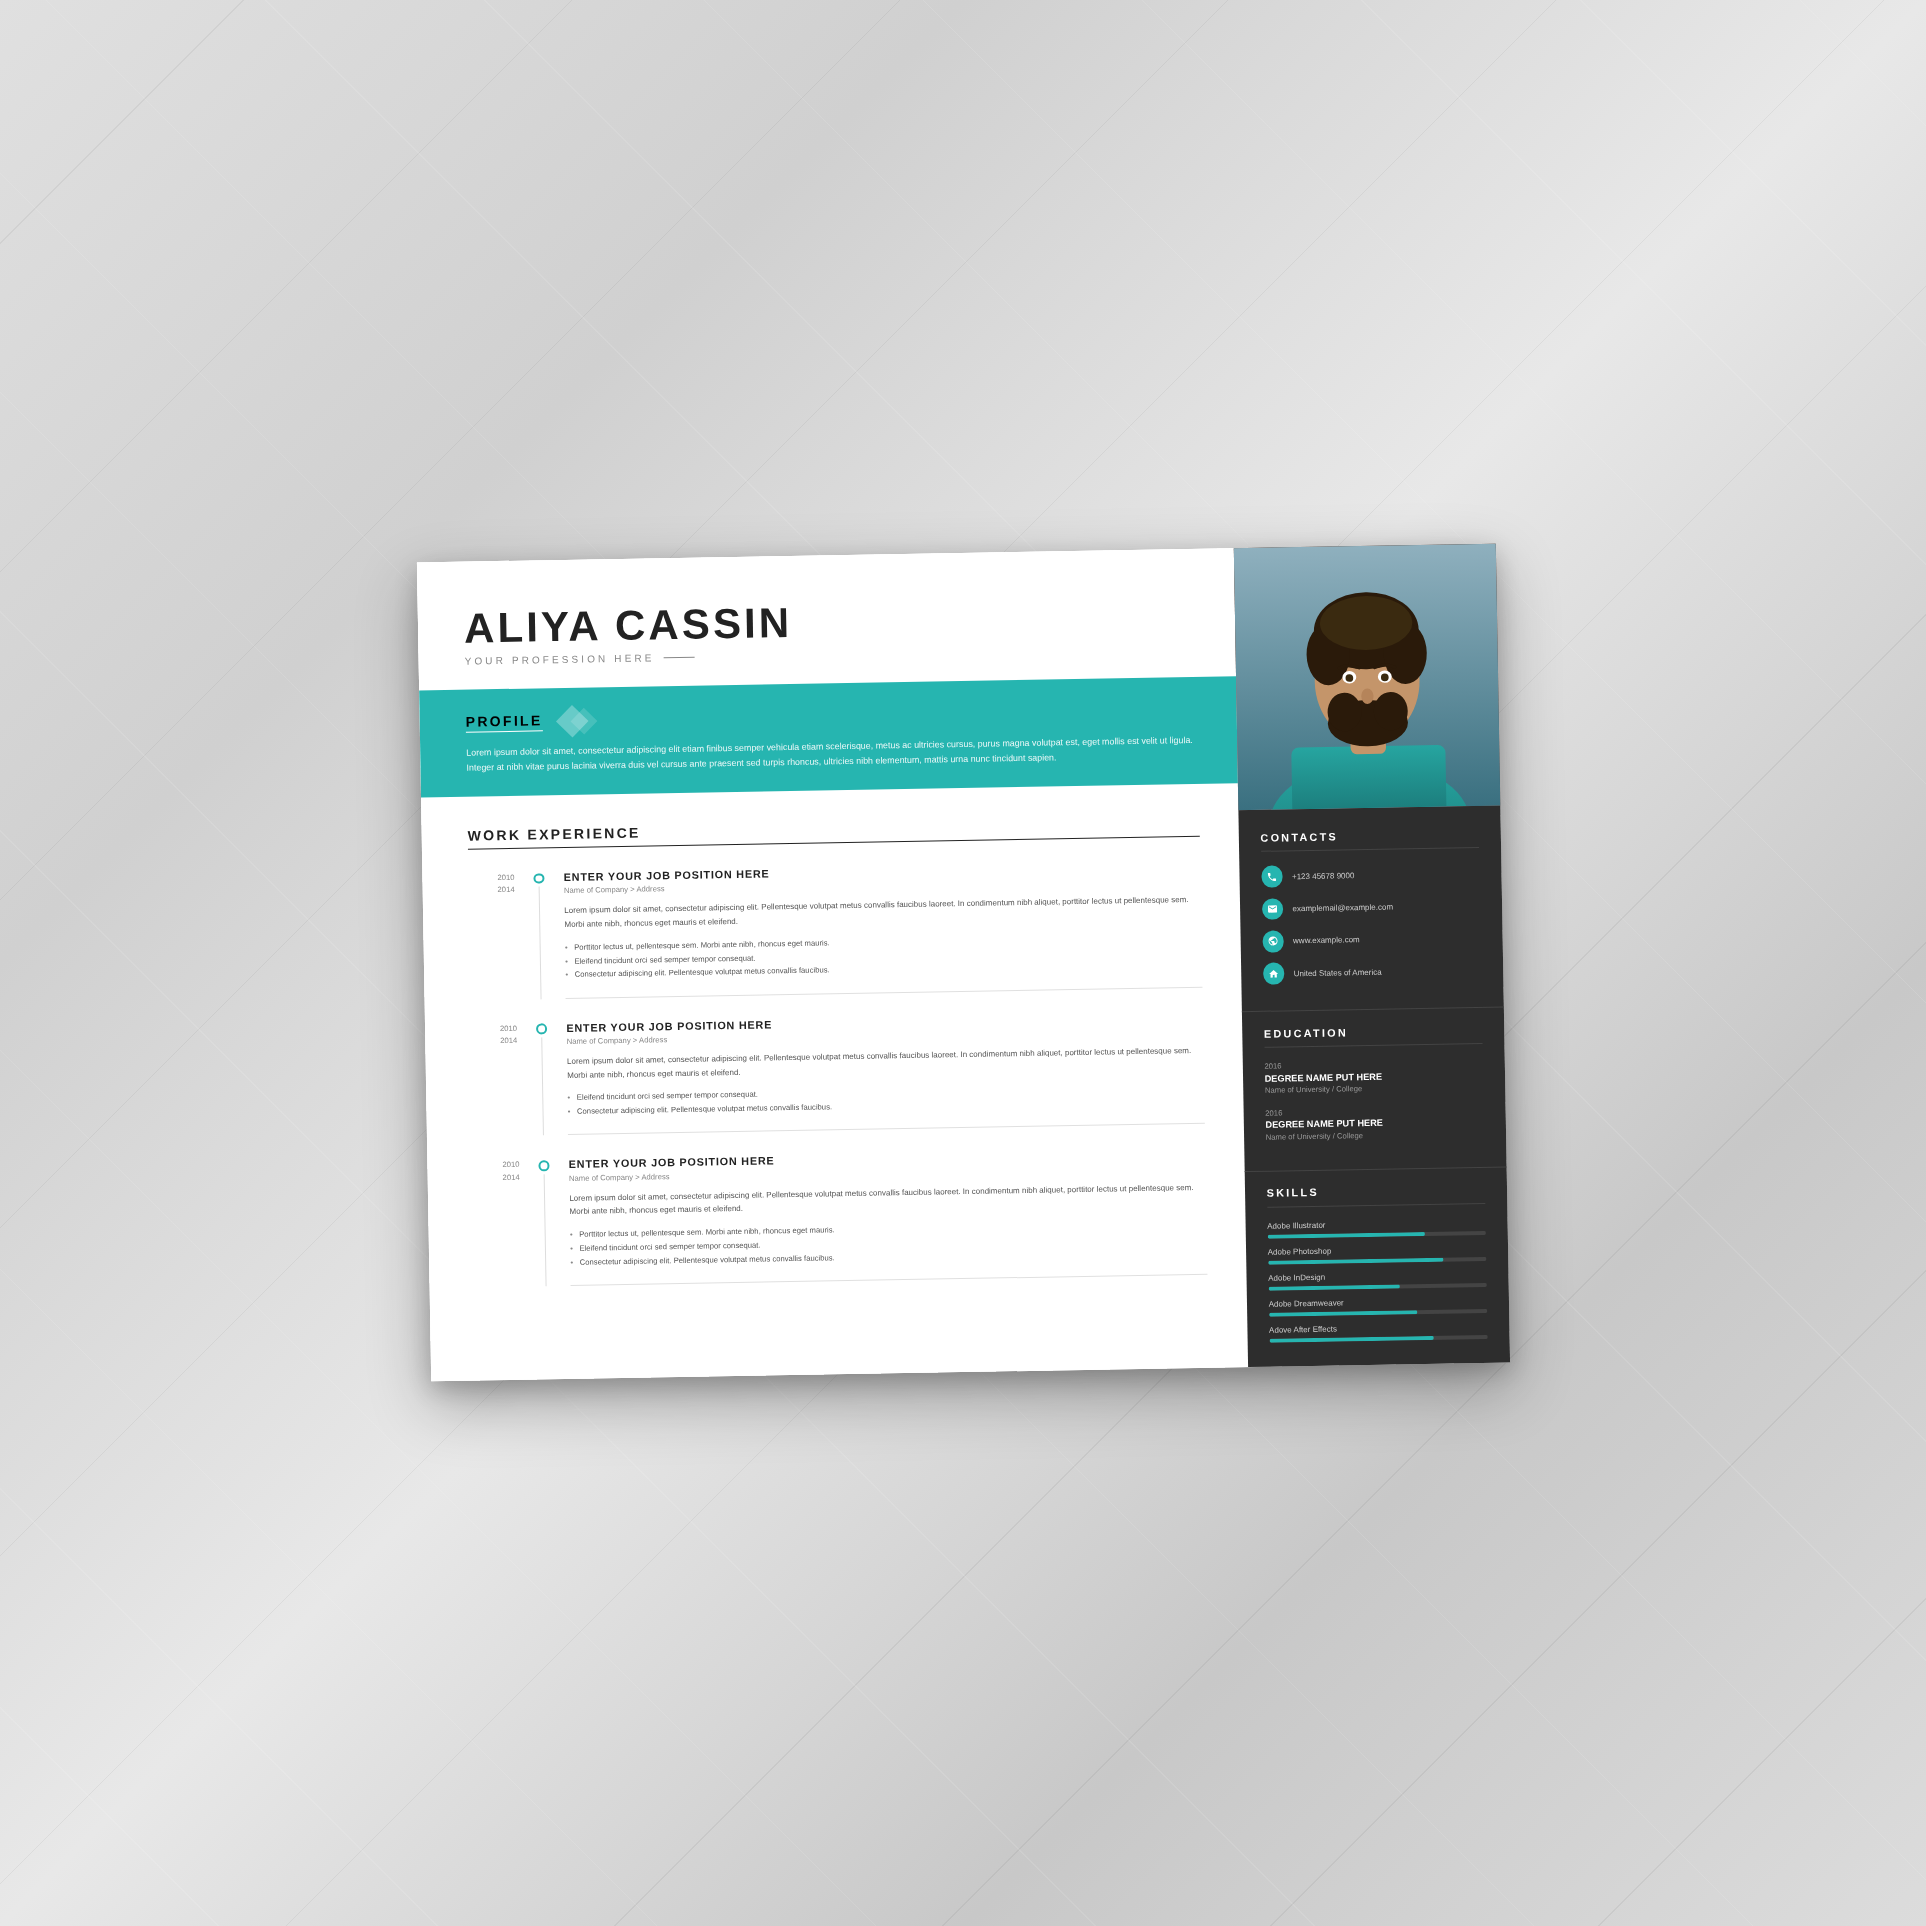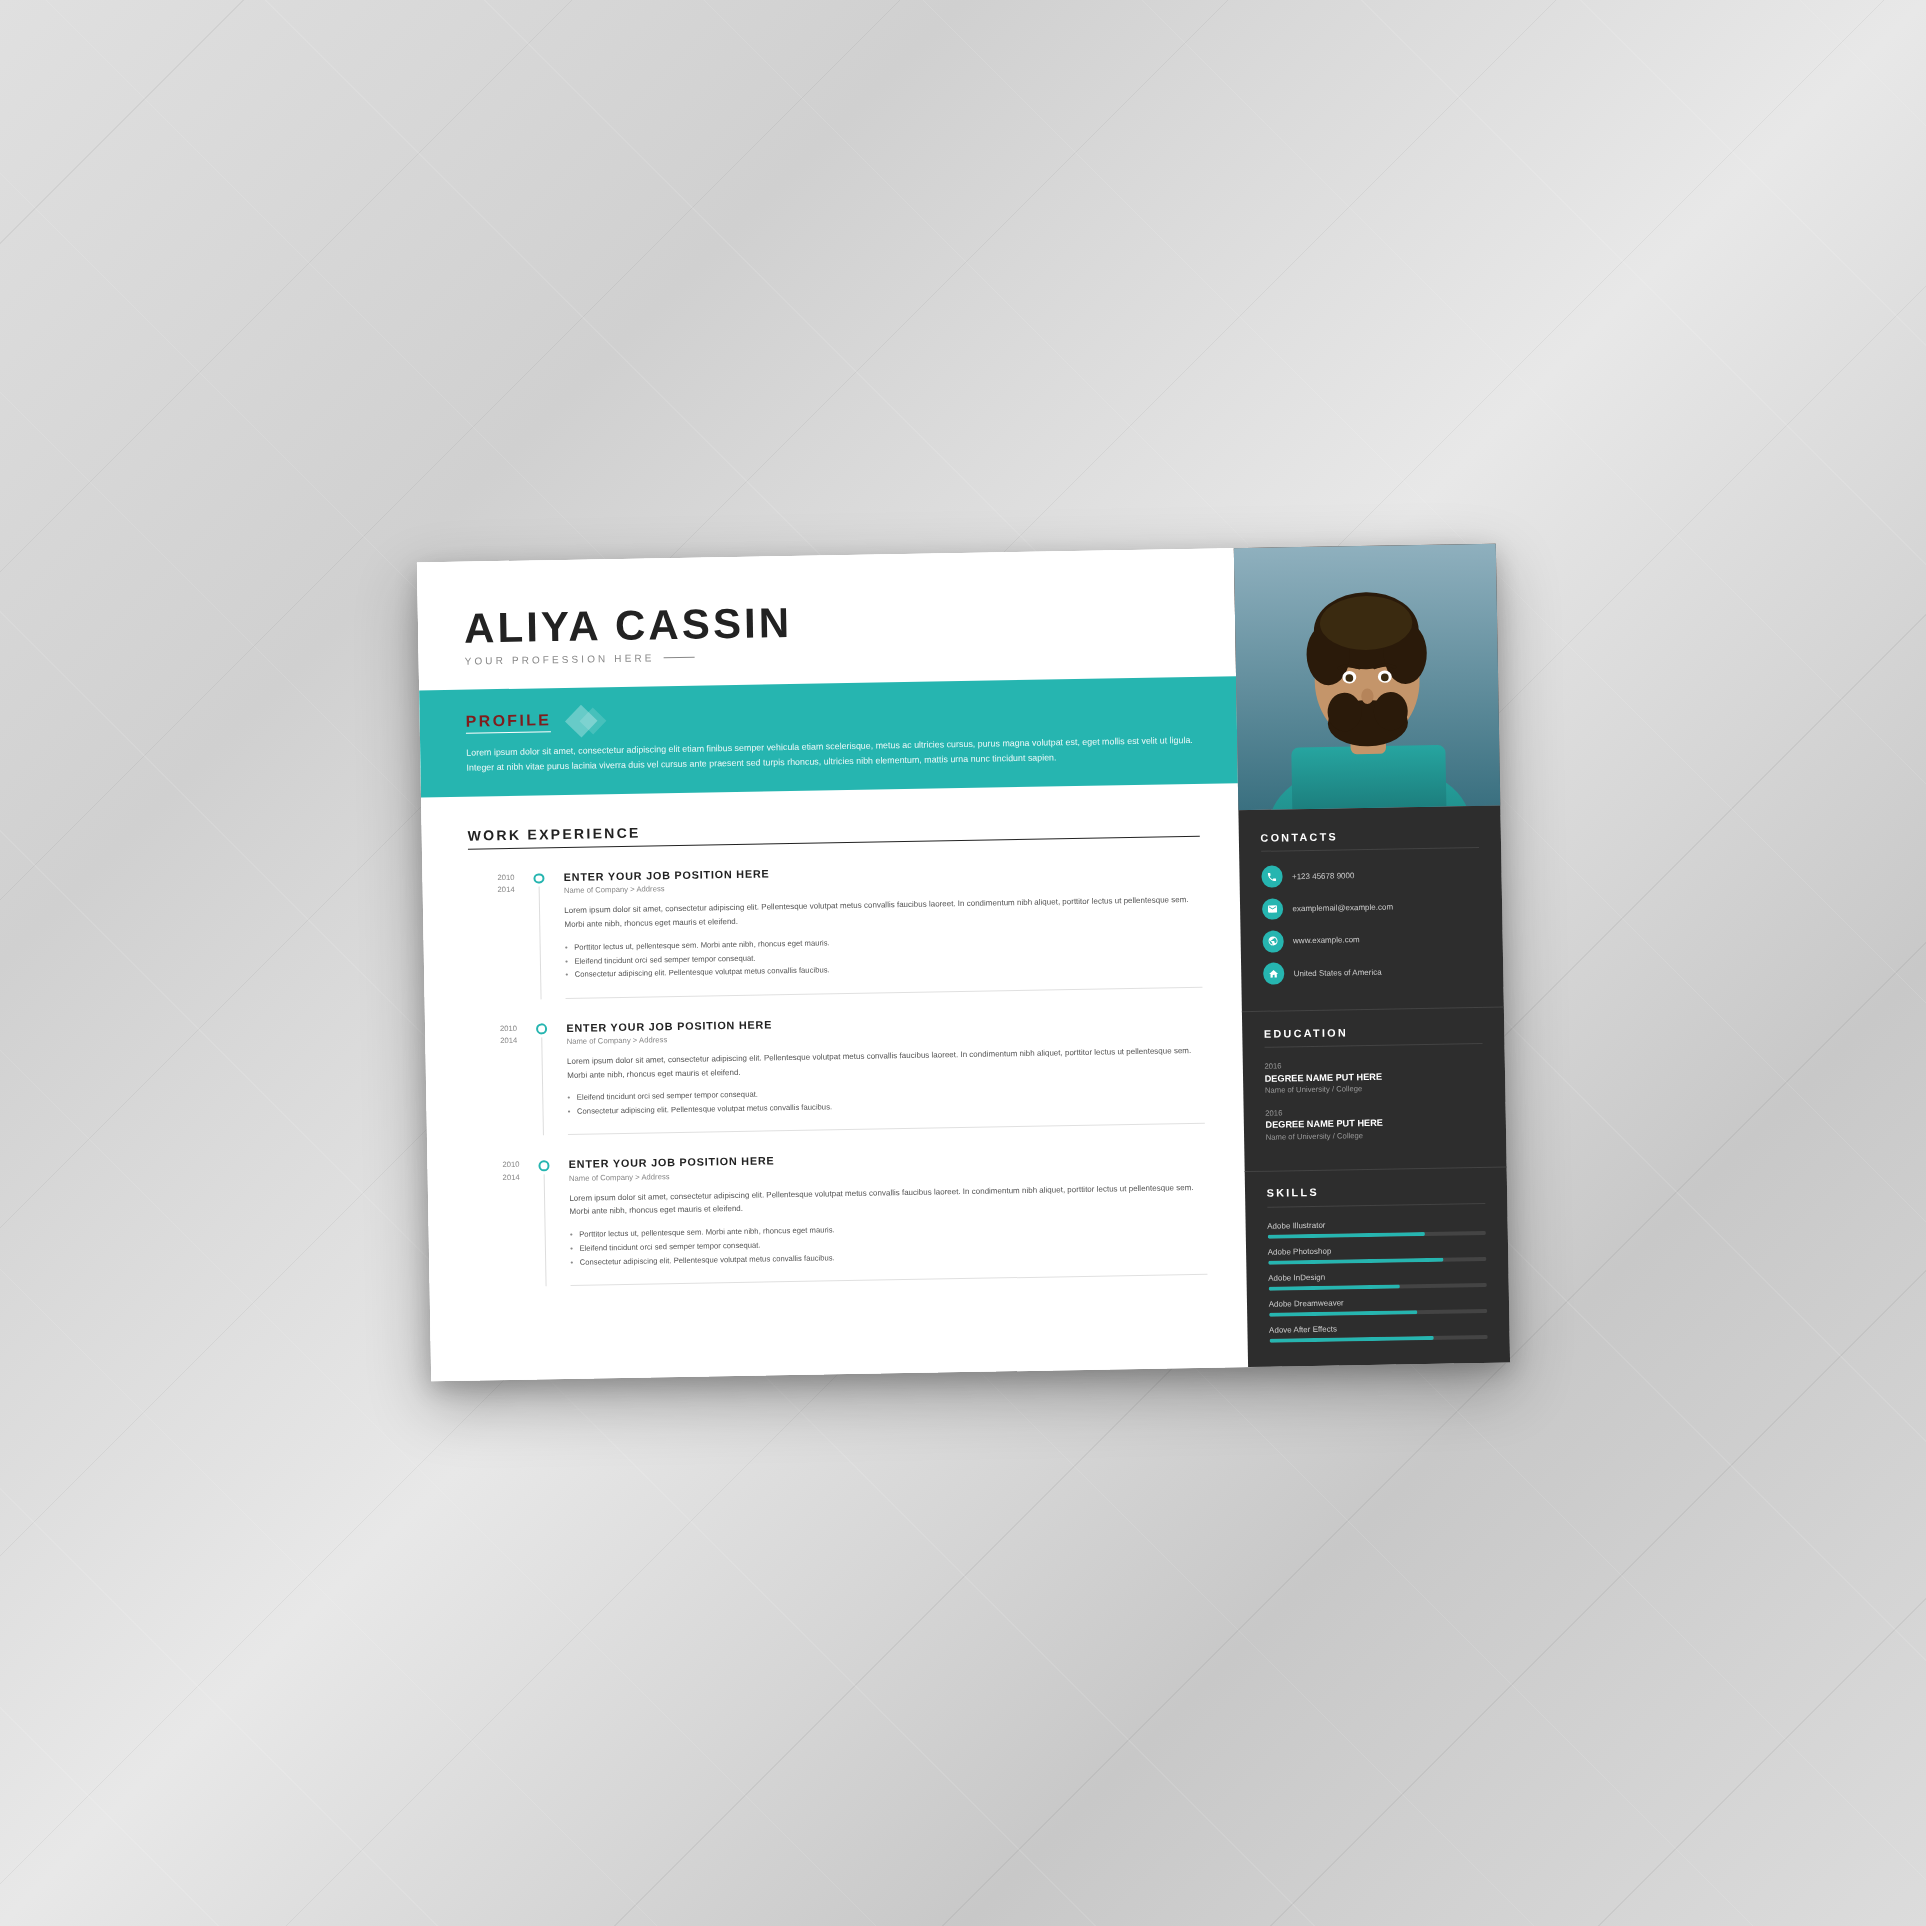--- a/index.html
+++ b/index.html
@@ -106,23 +106,23 @@
     }
 
     .profile-section-header {
       display: flex;
       align-items: center;
       gap: 12.3px;
       margin-bottom: 10.8px;
     }
 
     .profile-label {
-      font-size: 16px;
+      font-size: 14px;
       font-weight: 700;
-      color: #7f1d1d;
+      color: #000000;
       letter-spacing: 2.3px;
       text-transform: uppercase;
       border-bottom: 1.5px solid #fff;
       padding-bottom: 1.5px;
       text-align: center;
     }
 
     .profile-diamond {
       width: 23px;
       height: 23px;

